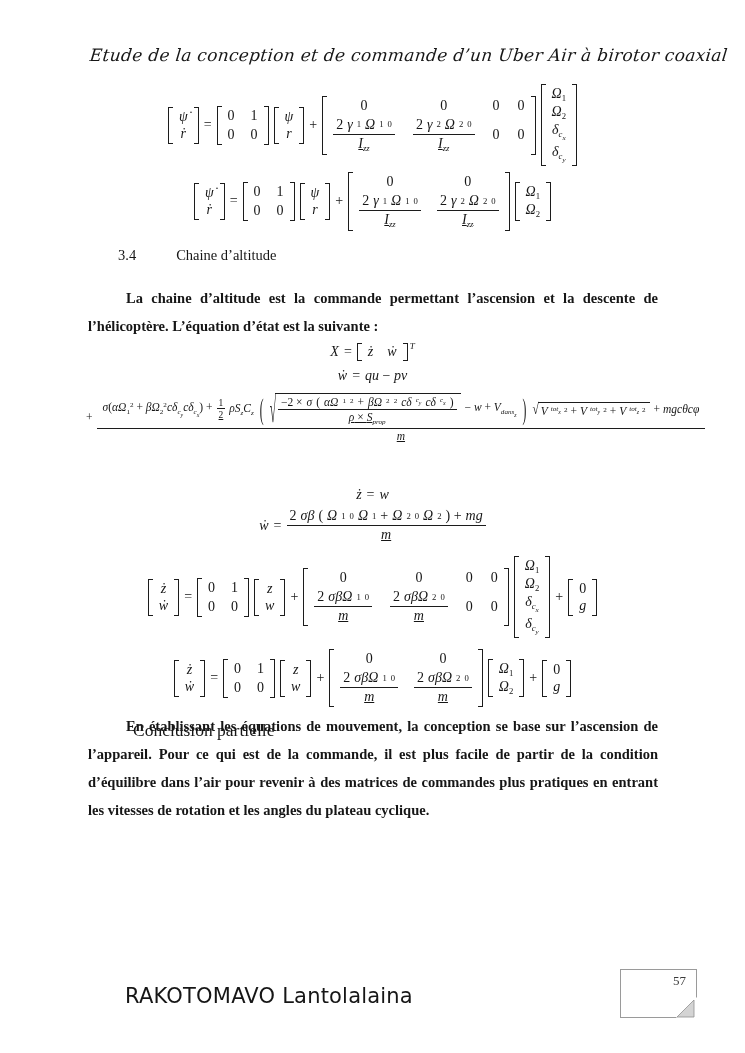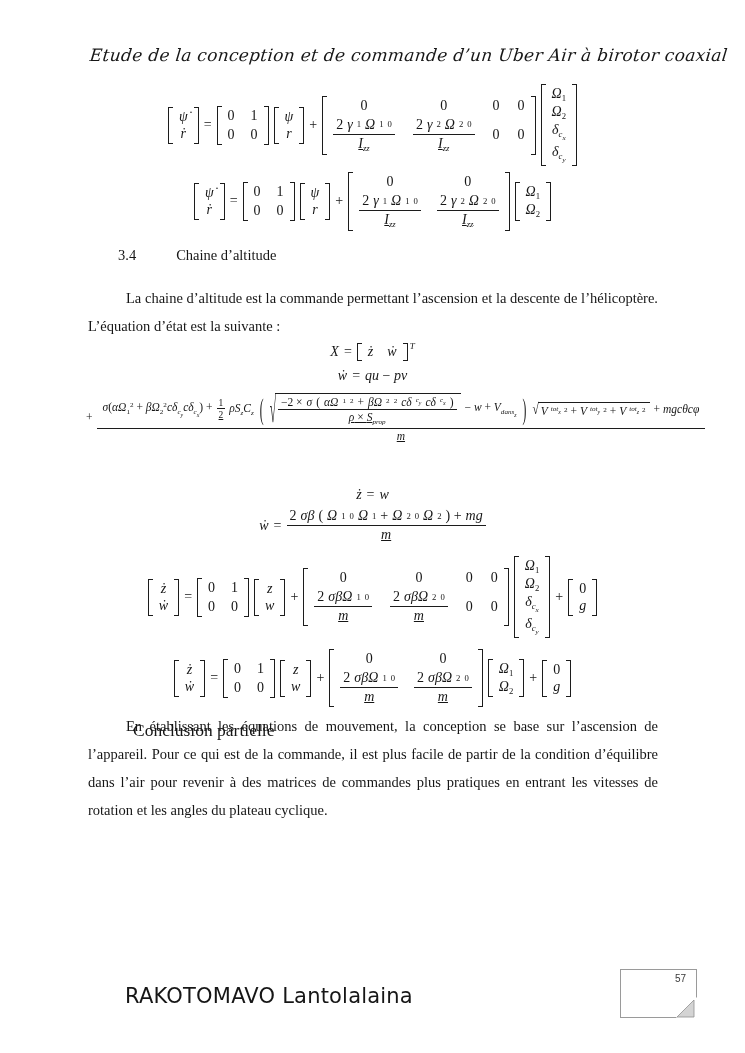--- a/index.html
+++ b/index.html
@@ -47,32 +47,32 @@
 
   .paren { font-style:normal; display:inline-block; transform:scaleY(2.6); margin:0 2px; font-weight:300; }
   .tsup { font-size:9px; align-self:flex-start; margin-left:-3px; margin-top:-2px; font-style:italic; }
 
   .bigEq { font-size:11.5px; gap:4px; }
   .bigEq .frac.main > .num { gap:4px; padding:0 6px 2px; }
 
   
   .section-heading { position:absolute; left:118px; top:247px; font-size:14.5px; display:flex; gap:40px; }
   .para { position:absolute; left:88px; width:570px; font-size:14.5px; line-height:28px;
-          text-align:justify; text-indent:38px; }
+          text-align:justify; text-indent:38px;font-weight:bold; }
   .para1 { top:284px; }
   .para2 { top:712px; }
   .conclusion-title { position:absolute; left:133px; top:720px; font-size:17.5px; }
 
   
   .footer-author { position:absolute; left:125px; top:984px;
     font-family:"DejaVu Sans", sans-serif; font-size:21px; letter-spacing:.2px; }
   .pagebox { position:absolute; left:620px; top:969px; width:77px; height:49px;
     border:1px solid #9a9a9a; background:#fff; }
-  .pagebox .pnum { position:absolute; top:3px; right:10px; font-size:10px;
-    font-family:Liberation Sans, sans-serif; color:#3a3a3a; }
+  .pagebox .pnum { position:absolute; top:3px; right:10px; font-size:13px;
+    font-family:Liberation Serif, serif; color:#3a3a3a; }
   .pagebox svg.fold { position:absolute; right:-1px; bottom:-1px; display:block; }
 </style>
 </head>
 <body>
 
 <div class="page">
 
   <div class="header-script">Etude de la conception et de commande d’un Uber Air à birotor coaxial</div>
 
   <div class="eqline" style="top:84px">

